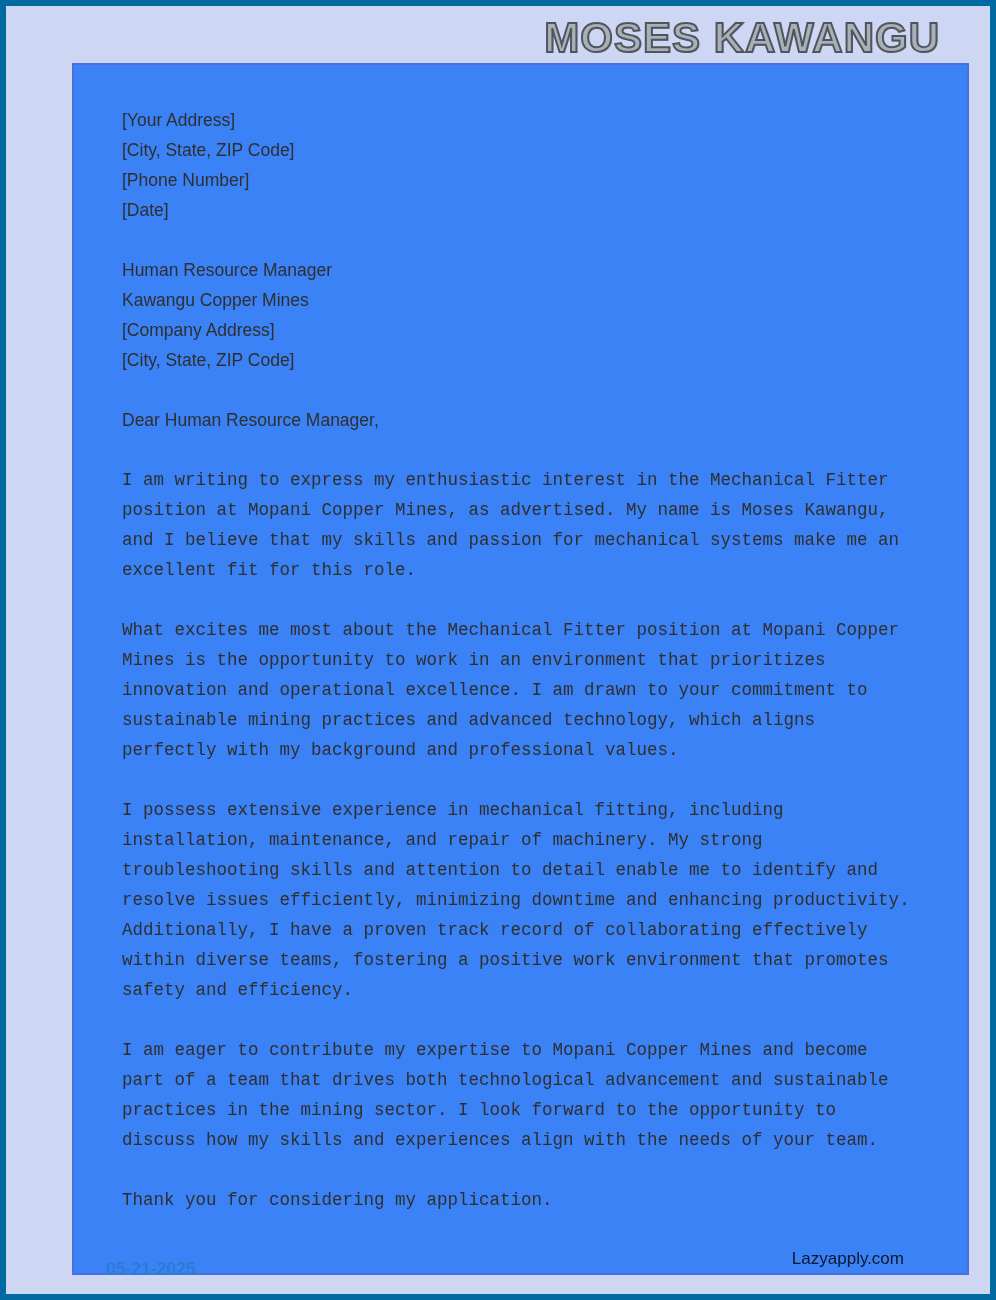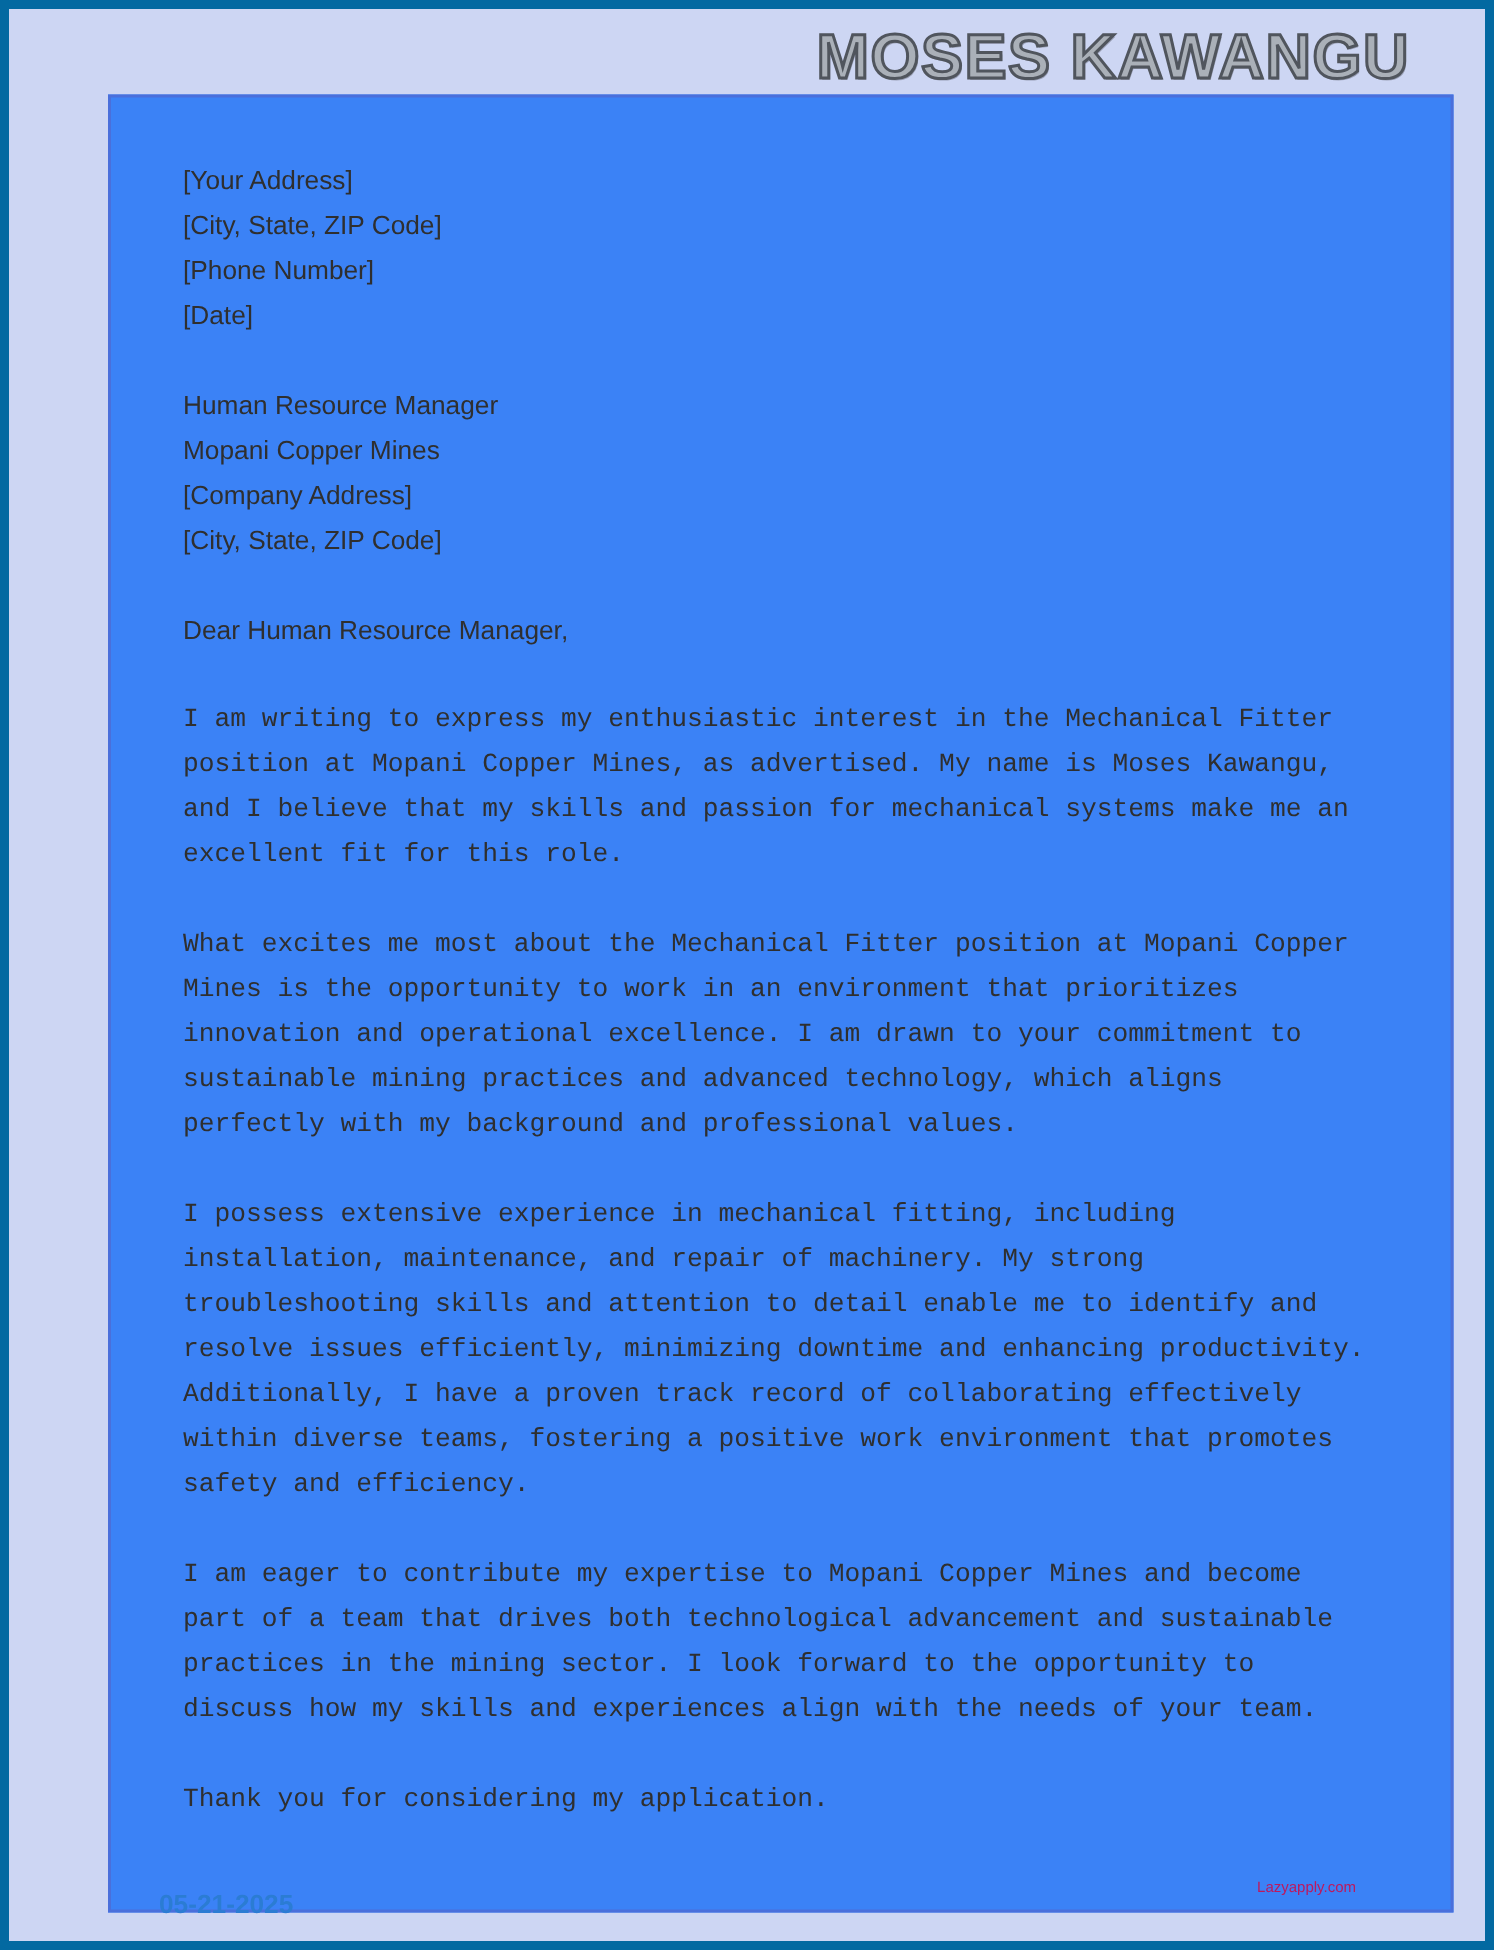--- a/index.html
+++ b/index.html
@@ -66,22 +66,22 @@
     top: 1248px;
     color: #2b7cd3;
     font-size: 17.5px;
     line-height: 30px;
     font-weight: bold;
   }
   .watermark {
     position: absolute;
     right: 86px;
     top: 1244px;
-    color: #be185d;
-    font-size: 10px;
+    color: #0f172a;
+    font-size: 17px;
     line-height: 18px;
   }
 </style>
 </head>
 <body>
 
 <div class="page">
 
   <div class="header-name">MOSES KAWANGU</div>
 
@@ -89,21 +89,21 @@
 
     <div class="block">
       <div>[Your Address]</div>
       <div>[City, State, ZIP Code]</div>
       <div>[Phone Number]</div>
       <div>[Date]</div>
     </div>
 
     <div class="block">
       <div>Human Resource Manager</div>
-      <div>Mopani Copper Mines</div>
+      <div>Kawangu Copper Mines</div>
       <div>[Company Address]</div>
       <div>[City, State, ZIP Code]</div>
     </div>
 
     <div class="block">
       <div>Dear Human Resource Manager,</div>
     </div>
 
     <p class="body-par">I am writing to express my enthusiastic interest in the Mechanical Fitter position at Mopani Copper Mines, as advertised. My name is Moses Kawangu, and I believe that my skills and passion for mechanical systems make me an excellent fit for this role.</p>
     <p class="body-par">What excites me most about the Mechanical Fitter position at Mopani Copper Mines is the opportunity to work in an environment that prioritizes innovation and operational excellence. I am drawn to your commitment to sustainable mining practices and advanced technology, which aligns perfectly with my background and professional values.</p>

